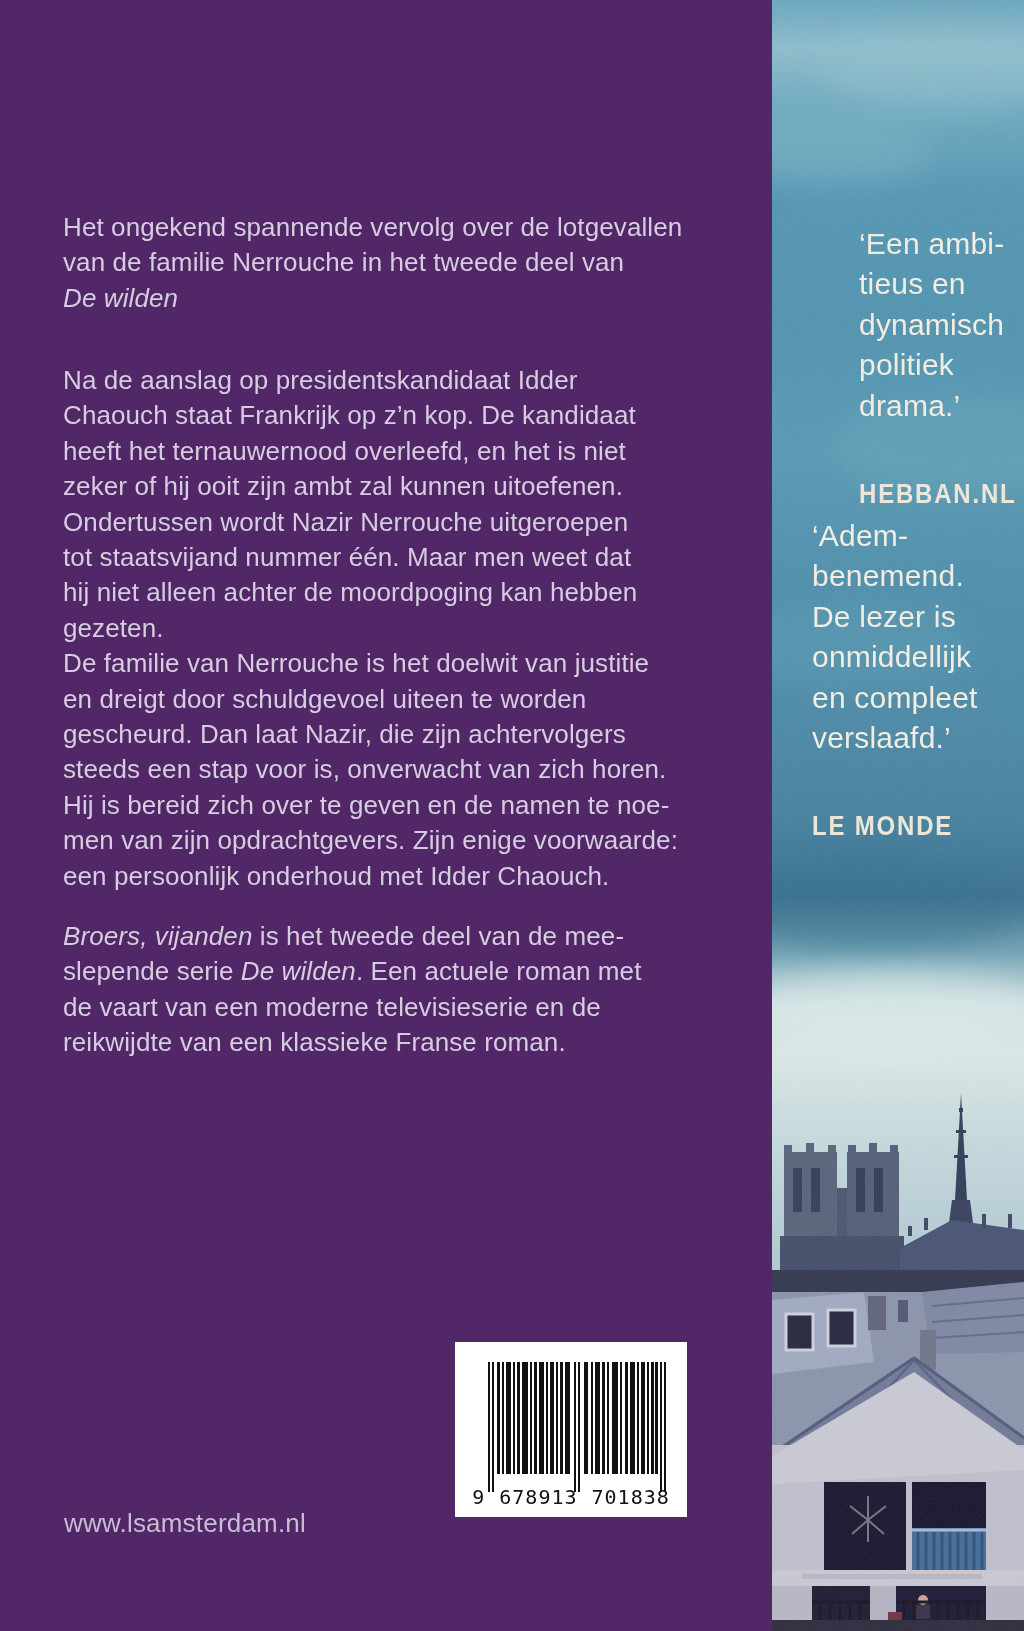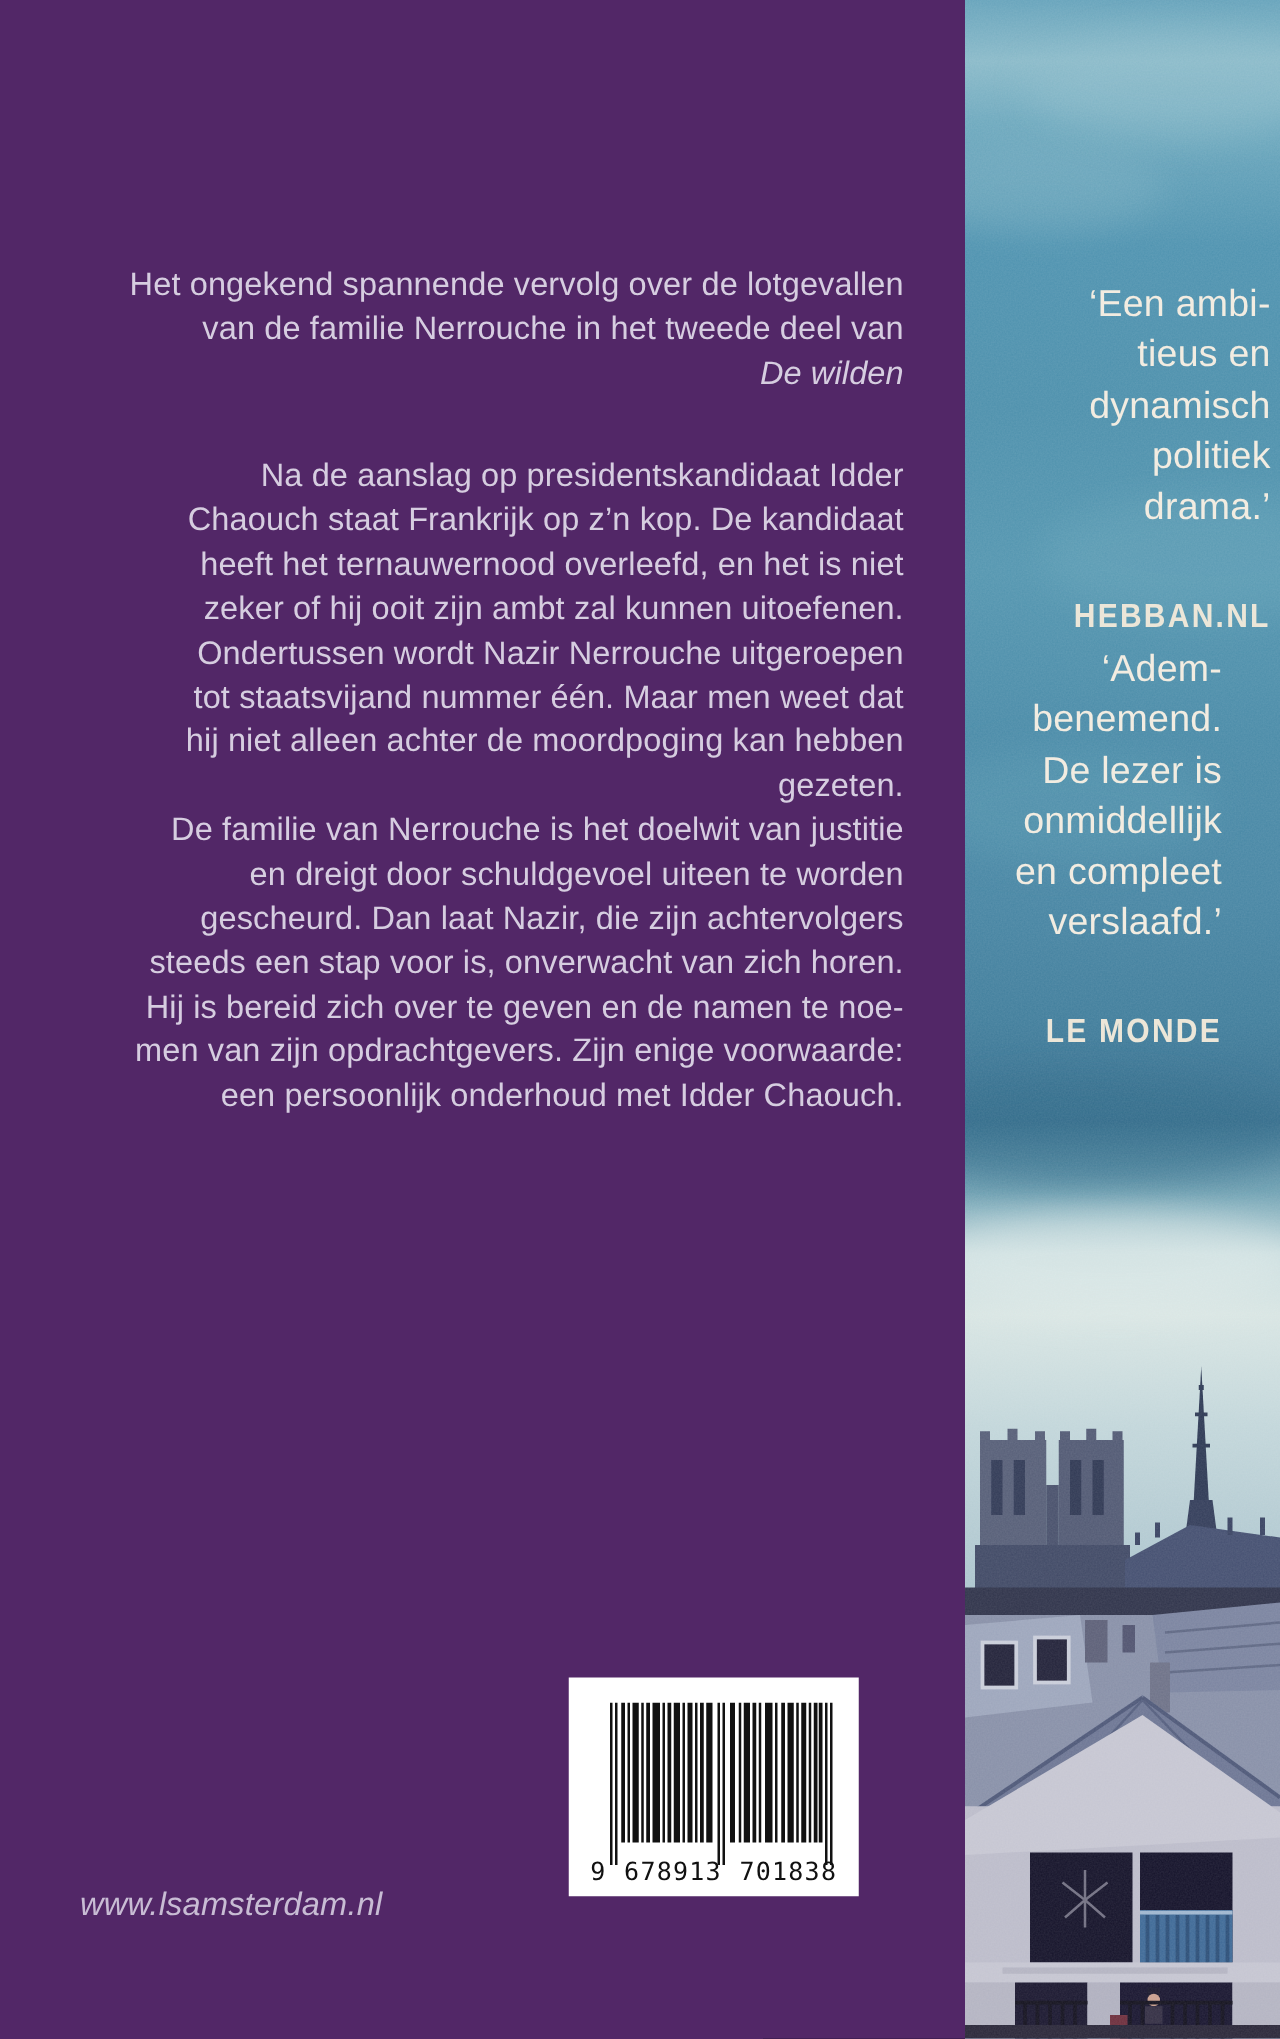--- a/index.html
+++ b/index.html
@@ -4,21 +4,20 @@
 <style>
   html,body { margin:0; padding:0; background:#2b163a; }
   * { box-sizing:border-box; }
 
   .cover {
     position:relative;
     width:1024px; height:1631px;
     background:#522767;
     overflow:hidden;
     font-family:"Liberation Sans", sans-serif;
-    text-align:right;
   }
 
   
   .body-text {
     position:absolute;
     left:63px;
     width:660px;
     color:#d6cde0;
     font-size:26px;
     line-height:35.4px;
@@ -30,21 +29,20 @@
   .block-synopsis{ top:337px; }
   .block-series  { top:893px; }
 
   .website {
     position:absolute;
     left:64px; top:1508px;
     color:#cfc5da;
     font-size:26px;
     letter-spacing:0.2px;
     opacity:0.95;
-    font-style:italic;
   }
 
   
   .photo-strip {
     position:absolute;
     left:772px; top:0;
     width:252px; height:1631px;
     background:#4f93ae;
   }
   .photo-strip svg { display:block; width:252px; height:1631px; }
@@ -109,20 +107,24 @@
 hij niet alleen achter de moordpoging kan hebben
 gezeten.
 De familie van Nerrouche is het doelwit van justitie
 en dreigt door schuldgevoel uiteen te worden
 gescheurd. Dan laat Nazir, die zijn achtervolgers
 steeds een stap voor is, onverwacht van zich horen.
 Hij is bereid zich over te geven en de namen te noe-
 men van zijn opdrachtgevers. Zijn enige voorwaarde:
 een persoonlijk onderhoud met Idder Chaouch.</p>
 
+  <p class="body-text block-series"><i>Broers, vijanden</i><span> is het tweede deel van de mee-
+slepende serie </span><i>De wilden</i><span>. Een actuele roman met
+de vaart van een moderne televisieserie en de
+reikwijdte van een klassieke Franse roman.</span></p>
 
   <div class="website">www.lsamsterdam.nl</div>
 
   <div class="photo-strip">
     <svg viewBox="0 0 252 1631">
       <defs>
         <linearGradient id="sky" x1="0" y1="0" x2="0" y2="1">
           <stop offset="0" stop-color="#66a3bb"></stop>
           <stop offset="0.03" stop-color="#8abac9"></stop>
           <stop offset="0.06" stop-color="#6ea9be"></stop>

